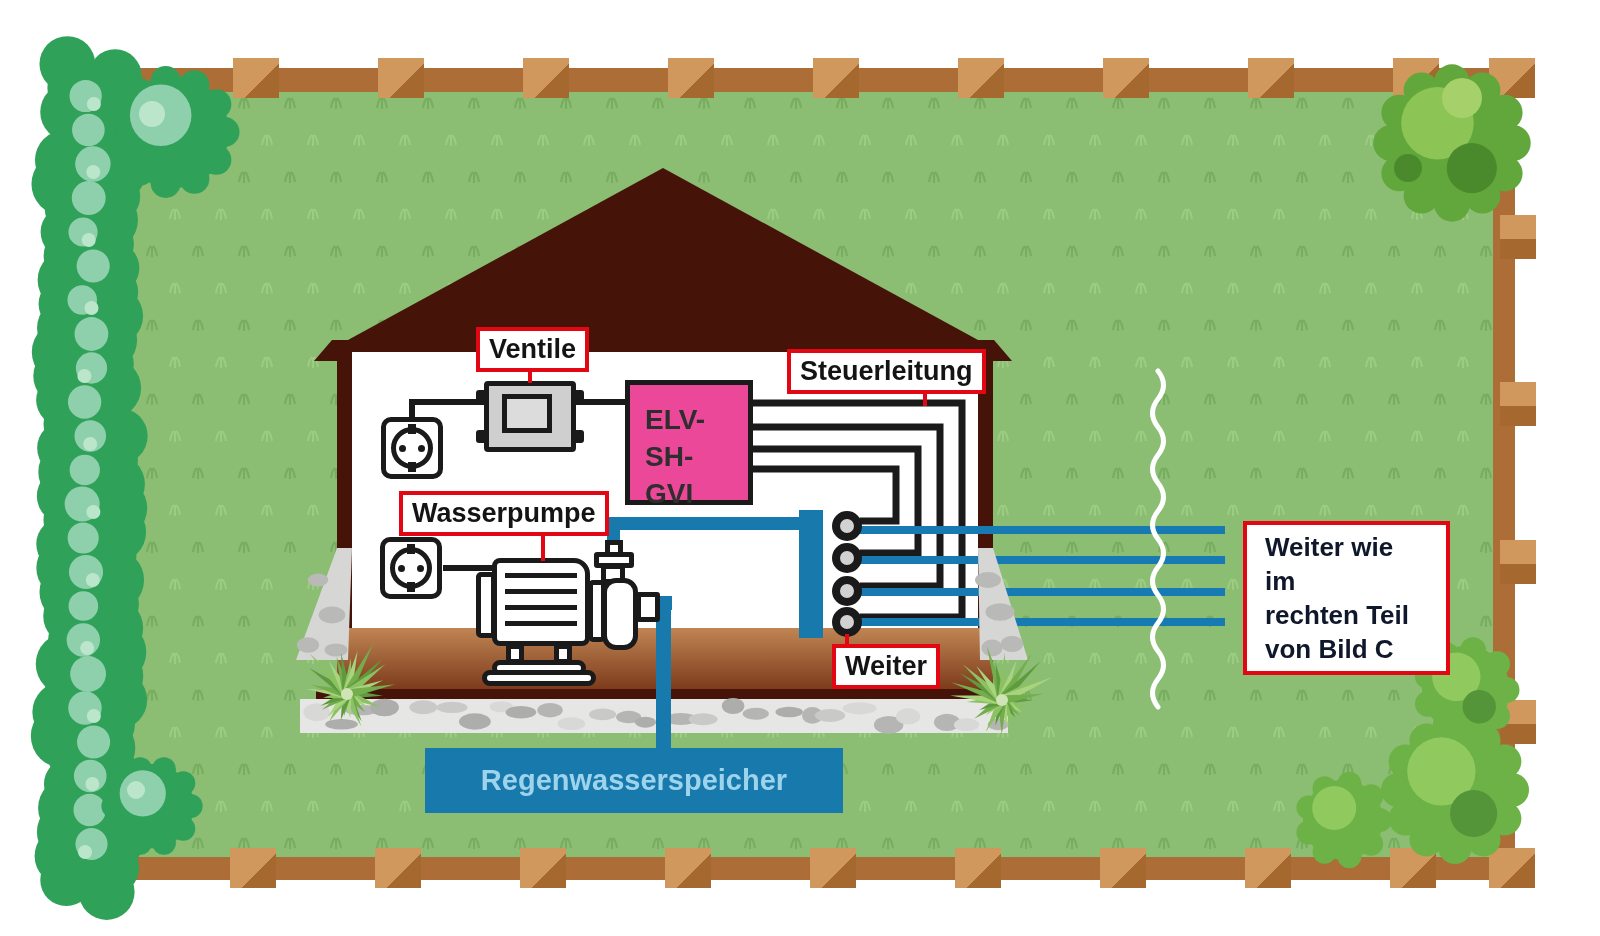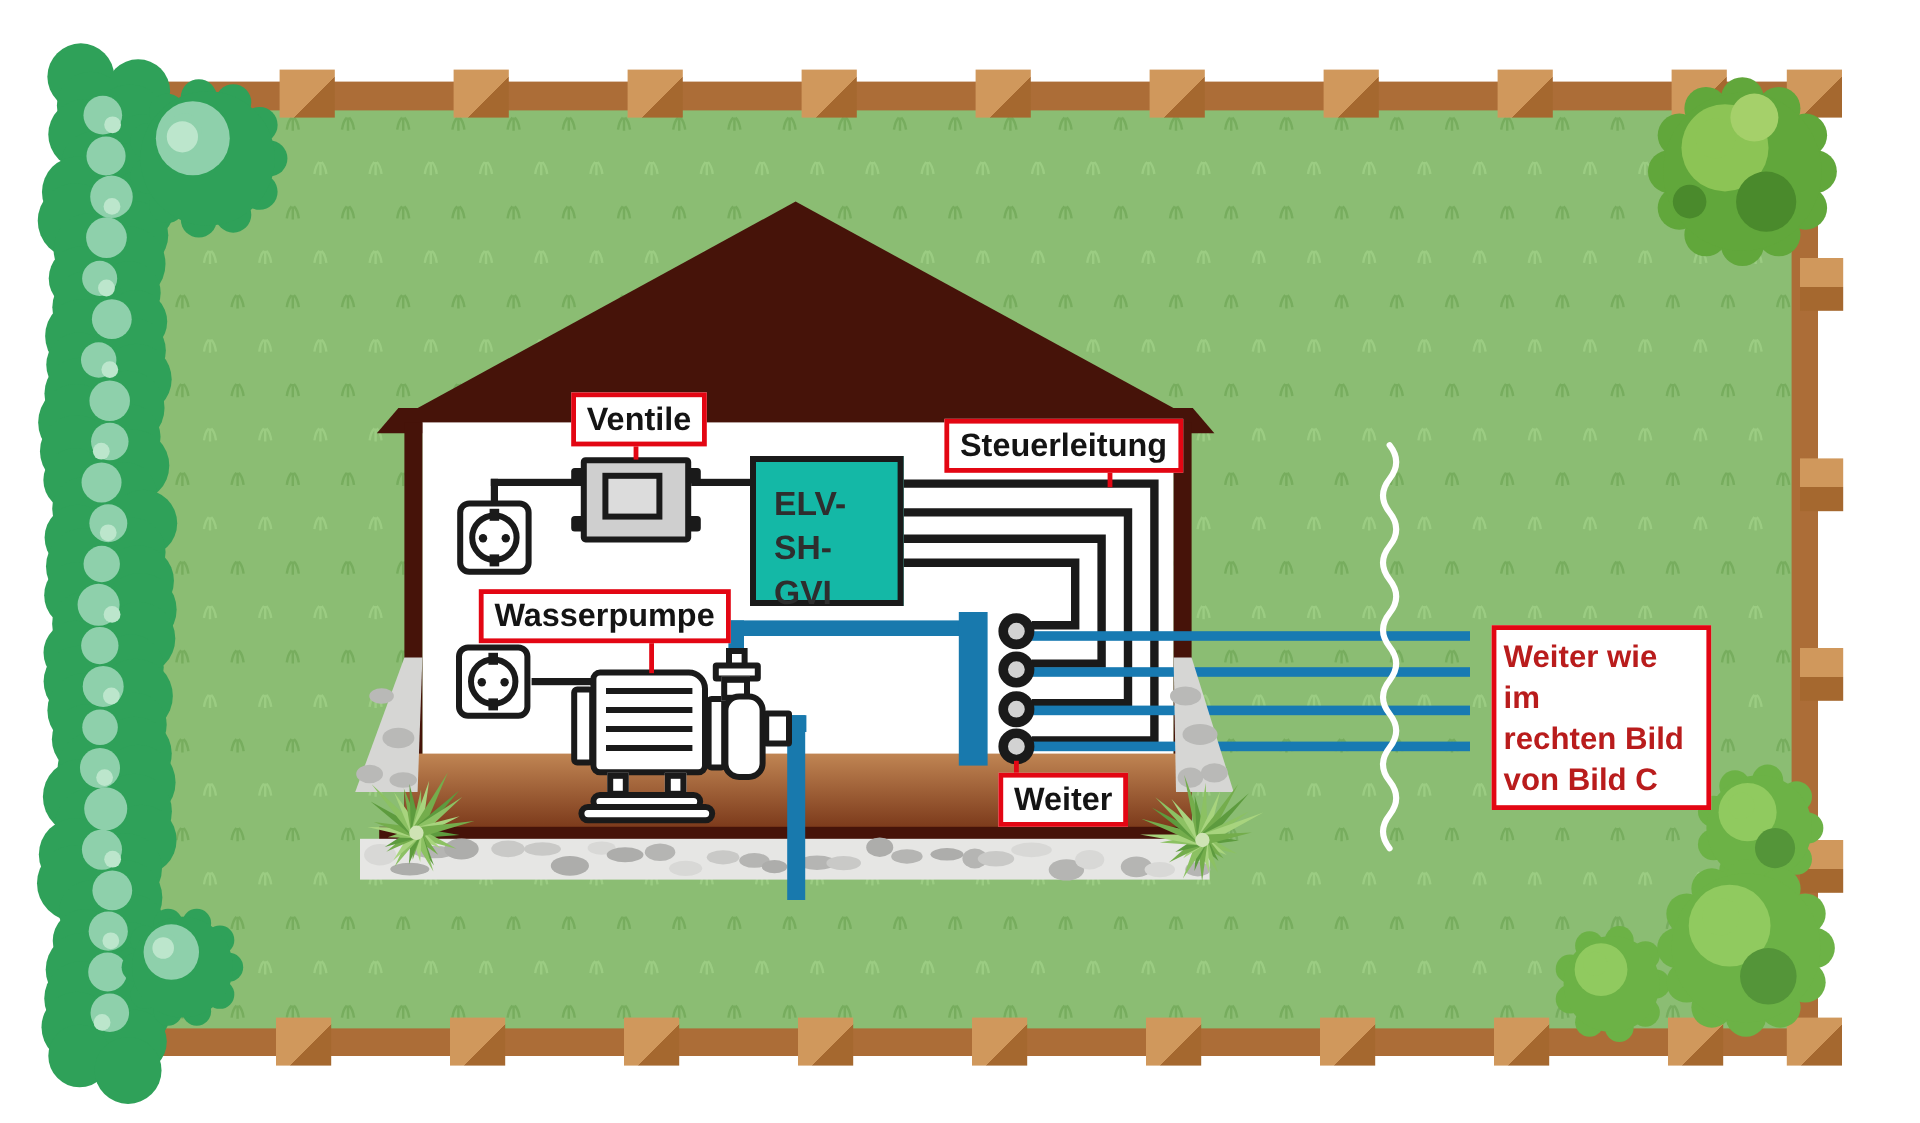--- a/index.html
+++ b/index.html
@@ -28,35 +28,35 @@
   .socket .hole{position:absolute;width:7px;height:7px;background:var(--wire,#1a1a1a);border-radius:50%;top:23px;}
   .socket .hole.l{left:13px}.socket .hole.r{left:32px}
   .socket .notch{position:absolute;left:22px;width:8px;height:10px;background:var(--wire,#1a1a1a);}
   .socket .notch.t{top:2px}.socket .notch.b{top:40px}
   .psu{position:absolute;left:484px;top:381px;width:82px;height:61px;background:#cfcfcf;
        border:5px solid var(--wire,#1a1a1a);border-radius:4px;}
   .psu .inner{position:absolute;left:13px;top:8px;width:40px;height:29px;border:5px solid var(--wire,#1a1a1a);background:#dcdcdc;}
   .psu .tab{position:absolute;width:12px;height:13px;background:var(--wire,#1a1a1a);border-radius:3px;}
   .psu .tab.tl{left:-13px;top:4px}.psu .tab.bl{left:-13px;bottom:4px}
   .psu .tab.tr{right:-13px;top:4px}.psu .tab.br{right:-13px;bottom:4px}
-  .elv{position:absolute;left:625px;top:380px;width:118px;height:115px;background:#14b8a6;
+  .elv{position:absolute;left:625px;top:380px;width:118px;height:115px;background:#ec4899;
        border:5px solid var(--wire,#1a1a1a);color:#2e2e2e;font-weight:bold;font-size:28px;line-height:37px;}
   .elv .txt{padding:16px 0 0 15px;}
   .pumpPart{position:absolute;background:#fff;border:5px solid var(--wire,#1a1a1a);}
   .valve{position:absolute;width:14px;height:14px;border:8px solid var(--wire,#1a1a1a);
          border-radius:50%;background:#d2d2d2;}
   .tank{position:absolute;left:425px;top:748px;width:418px;height:65px;background:var(--water,#1879ad);
         display:flex;align-items:center;justify-content:center;
         color:#9ed3ec;font-weight:bold;font-size:29px;}
   
   .tag{position:absolute;background:#fff;border:4px solid var(--red,#e30613);color:#141414;
        font-weight:bold;font-size:27px;line-height:31px;padding:3px 9px;white-space:nowrap;}
   .tick{position:absolute;width:4px;background:var(--red,#e30613);}
   .note{position:absolute;left:1243px;top:521px;width:163px;background:#fff;border:4px solid var(--red,#e30613);
-        color:#b91c1c;font-weight:bold;font-size:26px;line-height:34px;padding:5px 6px;}
+        color:#0f172a;font-weight:bold;font-size:26px;line-height:34px;padding:5px 18px;}
   svg{position:absolute;left:0;top:0;}
 </style>
 </head>
 <body>
 
 <div class="scene">
 
   <div class="lawn"></div>
   <svg id="tufts" width="1600" height="936">
       <path d="M147,108 Q148,101 151,98 M152,109 L152,98 M157,108 Q156,101 153,98" stroke="#74ab5c" stroke-width="2" fill="none" opacity="0.9"></path>
@@ -706,20 +706,23 @@
         <div class="post" style="left: 1245px; top: 848px;"></div>
         <div class="post" style="left: 1390px; top: 848px;"></div>
         <div class="post" style="left: 1489px; top: 848px;"></div>
         <div class="post side" style="left: 1500px; top: 215px;"></div>
         <div class="post side" style="left: 1500px; top: 382px;"></div>
         <div class="post side" style="left: 1500px; top: 540px;"></div>
         <div class="post side" style="left: 1500px; top: 700px;"></div>
       </div>
   </div>
 
+  <div class="tank">
+    <span>Regenwasserspeicher</span>
+  </div>
 
   <div>
     <svg width="1600" height="936">
       <polygon points="663,168 1000,352 326,352" fill="#461309"></polygon>
       <polygon points="332,340 994,340 1012,361 314,361" fill="#461309"></polygon>
     </svg>
     <div class="interior"></div>
     <div class="wall" style="left:337px"></div>
     <div class="wall" style="left:978px"></div>
     <div class="floor"></div>
@@ -1120,16 +1123,16 @@
   <div class="tick" style="left:541px;top:529px;height:32px"></div>
   <div class="tick" style="left:845px;top:634px;height:12px"></div>
 
   <div class="tag" style="left:476px;top:327px">Ventile</div>
   <div class="tag" style="left:399px;top:491px">Wasserpumpe</div>
   <div class="tag" style="left:787px;top:349px">Steuerleitung</div>
   <div class="tag" style="left:832px;top:644px">Weiter</div>
 
   <div class="note">
     <div>Weiter wie im</div>
-    <div>rechten Bild</div>
+    <div>rechten Teil</div>
     <div>von Bild C</div>
   </div>
 </div>
 
 </body></html>

